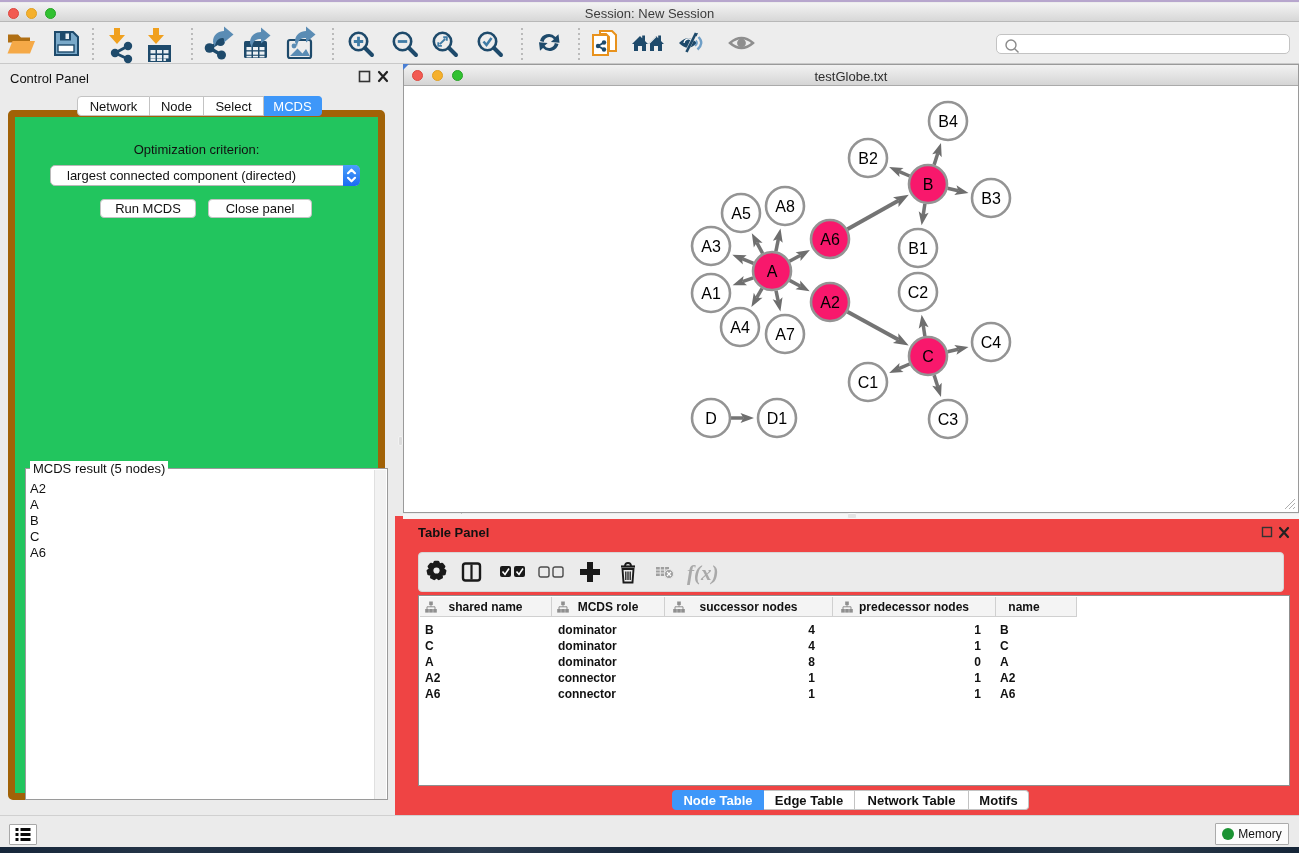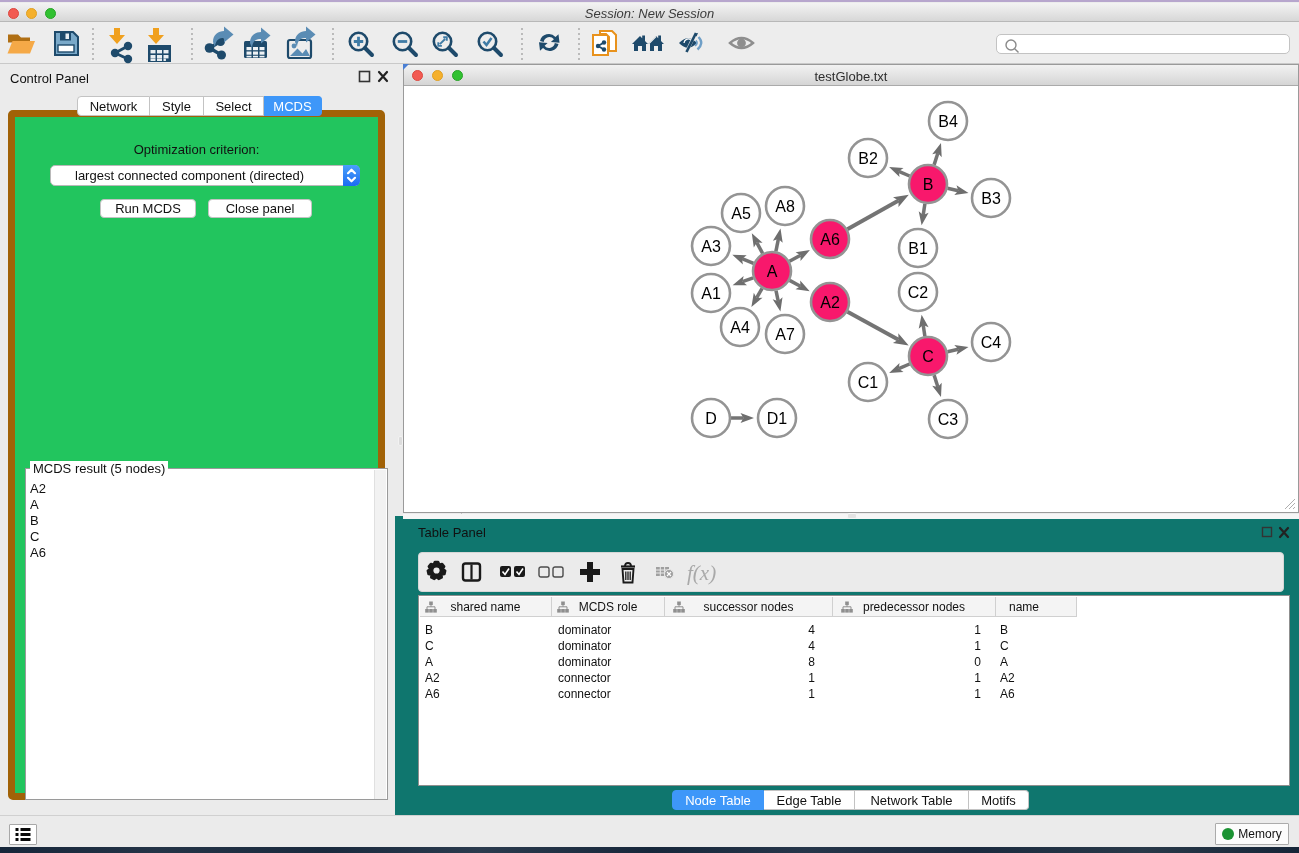--- a/index.html
+++ b/index.html
@@ -5,21 +5,21 @@
   * { margin:0; padding:0; box-sizing:border-box; }
   html,body { width:1299px; height:853px; overflow:hidden; }
   body { font-family:"Liberation Sans", sans-serif; position:relative; background:#ebebeb; }
   .abs { position:absolute; }
   
   #topsliver { left:0; top:0; width:1299px; height:2px; background:#b7a6cd; }
   #titlebar { left:0; top:2px; width:1299px; height:20px;
     background:linear-gradient(#f3f3f3,#d7d7d7); border-bottom:1px solid #b8b8b8;
     border-top:1px solid #ececec; }
   #titlebar .title { position:absolute; left:0; right:0; top:3px; text-align:center;
-    font-size:13px; color:#3c3c3c;font-style:italic; }
+    font-size:13px; color:#3c3c3c; }
   .tl { position:absolute; border-radius:50%; }
   
   #toolbar { left:0; top:22px; width:1299px; height:42px; background:#ededed;
     border-bottom:1px solid #c9c9c9; }
   #searchbox { position:absolute; left:996px; top:12px; width:294px; height:20px;
     background:#fff; border:1px solid #c3c3c3; border-radius:5px; }
   
   #cpanel { left:0; top:64px; width:462px; height:751px; background:#ebebeb;
     border-right:1px solid #c4c4c4; }
   #cpanel .hdr { position:absolute; left:10px; top:7px; font-size:13px; color:#111; }
@@ -29,40 +29,40 @@
     display:flex; align-items:center; justify-content:center; color:#111;text-align:center; }
   .tabset .tab:first-child { border-left:1px solid #c3c3c3; border-radius:4px 0 0 4px; }
   .tabset .tab:last-child { border-radius:0 4px 4px 0; }
   .tabset .tab.sel { background:#3e97f9; color:#fff; border-color:#3e97f9; }
   #cpcontent { position:absolute; left:8px; top:46px; width:377px; height:690px;
     border:7px solid #a16207; border-radius:5px; background:#22c55e; }
   #optlabel { position:absolute; left:0; width:100%; top:25px; text-align:center;
     font-size:13px; color:#111; }
   #dropdown { position:absolute; left:35px; top:48px; width:310px; height:21px;
     background:#fff; border:1px solid #b9b9b9; border-radius:5px; font-size:13px;
-    color:#111; line-height:19px; padding-left:24px; }
+    color:#111; line-height:19px; padding-left:16px; }
   #dropdown .spin { position:absolute; right:-1px; top:-1px; width:17px; height:21px;
     border-radius:0 5px 5px 0; background:linear-gradient(#4aa0fb,#1b6cf1); }
   .btn { position:absolute; height:19px; background:#fff; border:1px solid #c3c3c3;
     border-radius:4px; font-size:13px; color:#111; text-align:center; line-height:17px; }
   #resultbox { position:absolute; left:10px; top:351px; width:363px; height:332px;
     background:#fff; border:1px solid #9a9a9a; }
   #resultbox legend { position:absolute; top:-8px; left:4px; background:#fff;
     padding:0 3px; font-size:13px; color:#111; }
   #resultlist { position:absolute; left:4px; top:12px; font-size:13px; color:#111; line-height:16px; }
   #resultscroll { position:absolute; right:1px; top:1px; width:12px; height:329px; background:#f2f2f2; border-left:1px solid #e0e0e0;}
   
   #netwin { left:403px; top:64px; width:896px; height:449px; background:#fff;
     border:1px solid #9a9a9a;padding-left:44px; }
   #nettitle { position:absolute; left:0; top:0; width:100%; height:21px;
     background:linear-gradient(#f2f2f2,#d5d5d5); border-bottom:1px solid #aaa; }
   #nettitle .title { position:absolute; left:0; right:0; top:4px; text-align:center;
     font-size:13px; color:#2e2e2e; }
   
-  #tpanel { left:395px; top:516px; width:904px; height:299px; background:#0f766e; }
+  #tpanel { left:395px; top:516px; width:904px; height:299px; background:#ef4444;font-weight:bold; }
   #tpanel .hdr { position:absolute; left:23px; top:9px; font-size:13px; color:#111; }
   #ttoolbar { position:absolute; left:23px; top:36px; width:866px; height:40px;
     border:1px solid #d6d6d6; border-radius:4px; background:#ebebeb; }
   #tablebox { position:absolute; left:23px; top:79px; width:872px; height:191px;
     background:#fff; border:1px solid #8f8f8f; }
   .thead { position:absolute; top:1px; height:20px; background:#f4f4f4;
     border-right:1px solid #d0d0d0; border-bottom:1px solid #d0d0d0;
     font-size:12px; color:#111; text-align:center; line-height:20px; }
   .trow { position:absolute; font-size:12px; color:#111; height:16px; line-height:16px; }
   
@@ -248,21 +248,21 @@
 </div>
 
 <div id="cpanel" class="abs">
   <div class="hdr">Control Panel</div>
   <svg class="winbtns" style="left:358px" width="32" height="14">
       <rect x="1.5" y="1.5" width="10" height="10" fill="none" stroke="#333" stroke-width="1.6"></rect>
       <path d="M21 2 L29 11 M29 2 L21 11" stroke="#222" stroke-width="2.2" stroke-linecap="round"></path>
     </svg>
   <div class="tabset" style="left:77px; top:32px;">
     <div class="tab" style="width:73px">Network</div>
-    <div class="tab" style="width:54px">Style</div>
+    <div class="tab" style="width:54px">Node</div>
     <div class="tab" style="width:60px">Select</div>
     <div class="tab sel" style="width:58px">MCDS</div>
   </div>
   <div id="cpcontent">
     <div id="optlabel">Optimization criterion:</div>
     <div id="dropdown">largest connected component (directed)
       <div class="spin"><svg width="17" height="21">
             <path d="M5 8.2 L8.5 4.7 L12 8.2" stroke="#fff" stroke-width="2.2" fill="none" stroke-linecap="round" stroke-linejoin="round"></path>
             <path d="M5 12.8 L8.5 16.3 L12 12.8" stroke="#fff" stroke-width="2.2" fill="none" stroke-linecap="round" stroke-linejoin="round"></path>
           </svg></div>

